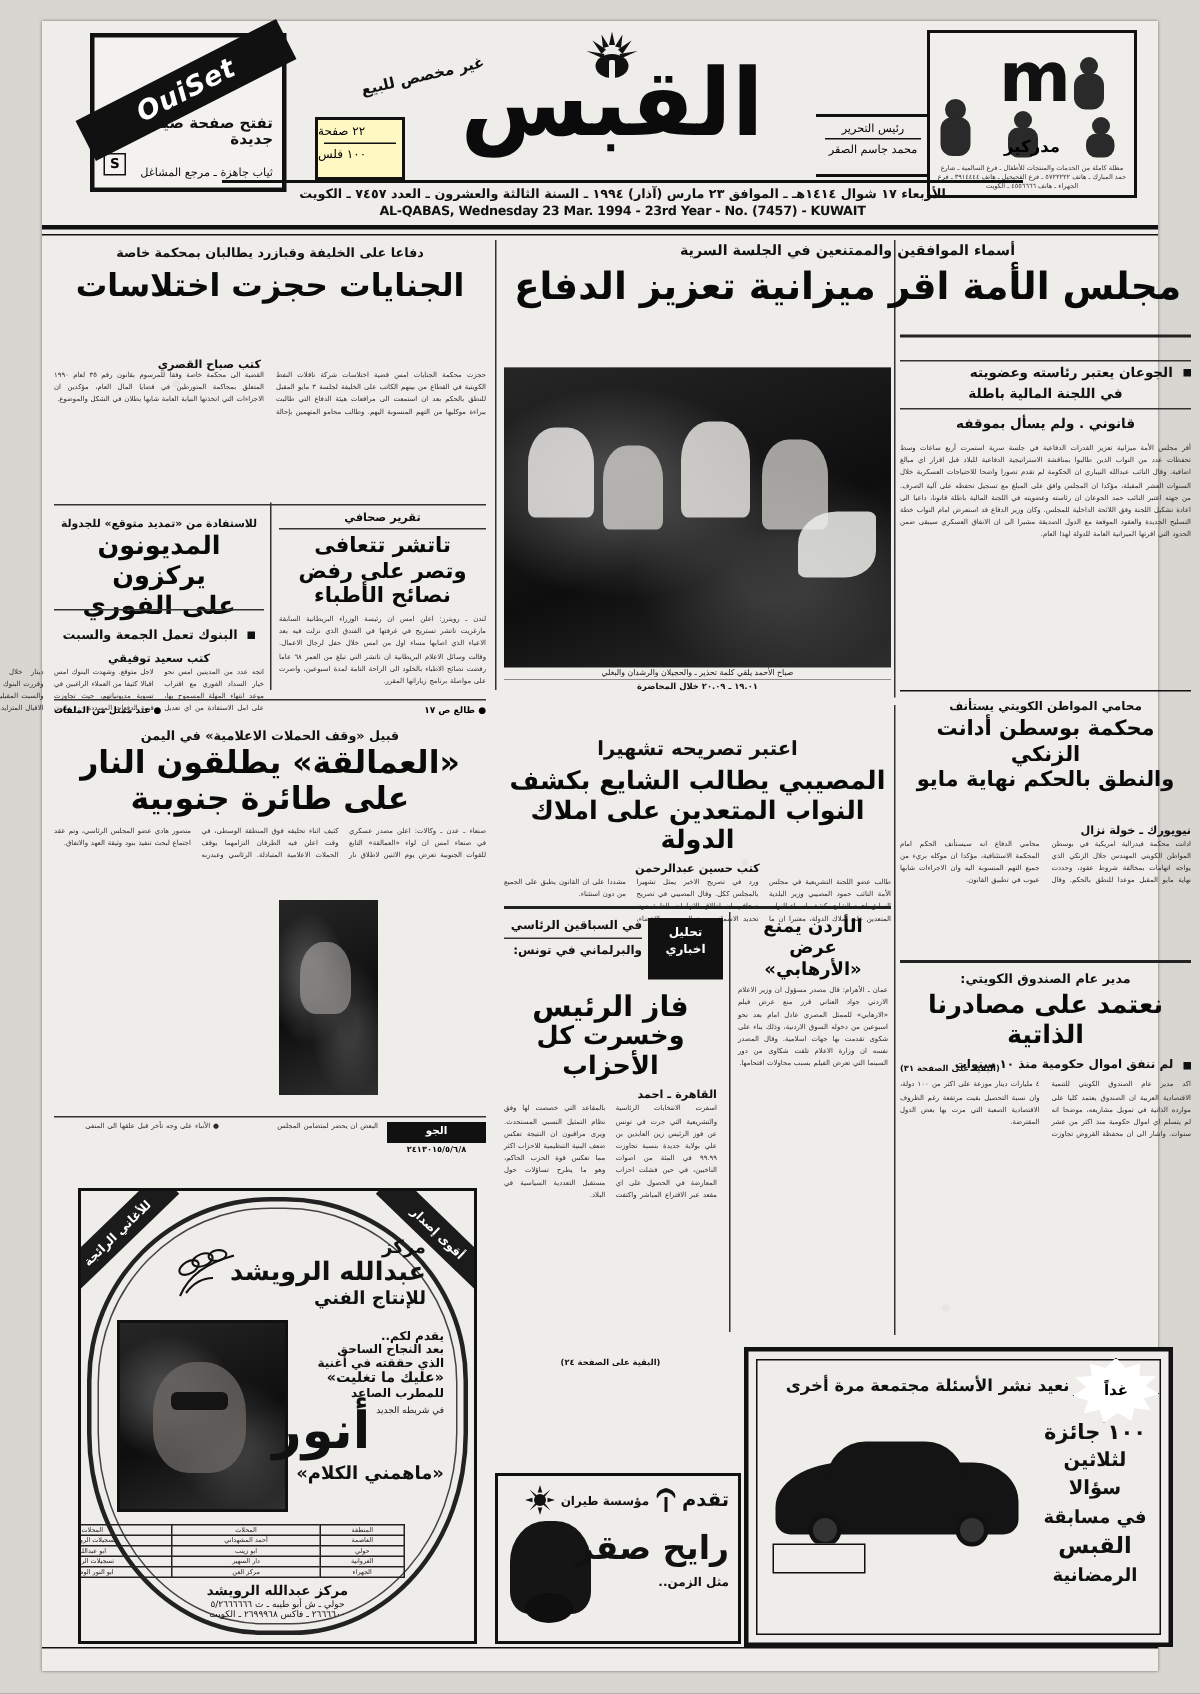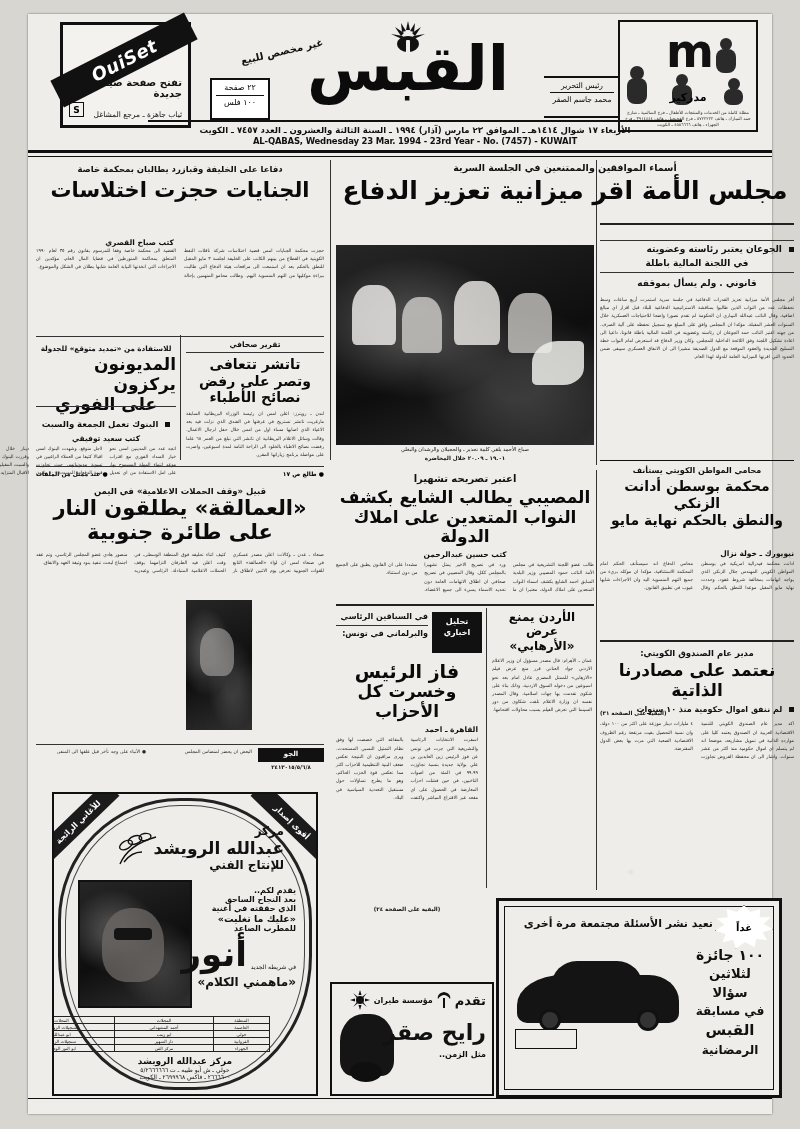--- a/index.html
+++ b/index.html
@@ -44,21 +44,21 @@
     position:absolute;left:0;right:0;top:22px;text-align:center;
     font-size:62px;font-weight:bold;color:#0b0b0b;line-height:.95;
     letter-spacing:-2px;
   }
   .nonsale{
     position:absolute;left:12px;top:28px;font-size:10px;color:#111;
     transform:rotate(-13deg);font-weight:bold;
   }
   .pricebox{
     position:absolute;left:-18px;top:60px;width:56px;height:36px;border:2px solid #111;
-    background:#ffffff;font-size:8px;line-height:1.5;text-align:center;padding-top:2px;
+    background:#fef9c3;font-size:8px;line-height:1.5;text-align:left;padding-top:2px;
   }
   .editorbox{
     position:absolute;right:-32px;top:58px;width:76px;height:36px;border-top:2px solid #111;border-bottom:2px solid #111;
     font-size:7.5px;line-height:1.5;text-align:center;padding-top:2px;
   }
   .dateline-ar{
     position:absolute;left:120px;right:90px;top:104px;text-align:center;
     font-size:8.5px;font-weight:bold;color:#111;border-top:2px solid #111;padding-top:3px;
   }
   .dateline-en{
@@ -249,21 +249,21 @@
    <div class="hl-lg">الجنايات حجزت اختلاسات</div>
  </div>
  <div class="rtl" style="position:absolute;left:36px;top:238px;width:288px;">
    <div class="byline" style="text-align:right;padding-right:150px;">كتب صباح القصري</div>
    <div class="body-txt" style="column-count:2;column-gap:8px;height:88px;">حجزت محكمة الجنايات امس قضية اختلاسات شركة ناقلات النفط الكويتية في القطاع من بينهم الكاتب على الخليفة لجلسة ٣ مايو المقبل للنطق بالحكم بعد ان استمعت الى مرافعات هيئة الدفاع التي طالبت ببراءة موكليها من التهم المنسوبة اليهم. وطالب محامو المتهمين بإحالة القضية الى محكمة خاصة وفقا للمرسوم بقانون رقم ٣٥ لعام ١٩٩٠ المتعلق بمحاكمة المتورطين في قضايا المال العام، مؤكدين ان الاجراءات التي اتخذتها النيابة العامة شابها بطلان في الشكل والموضوع.</div>
  </div>
  <div class="hrule" style="left:36px;top:336px;width:288px;"></div>
 
  <div class="rtl" style="position:absolute;left:36px;top:344px;width:140px;">
    <div class="kicker" style="font-size:7.2px;">للاستفادة من «تمديد متوقع» للجدولة</div>
-   <div class="hl-md" style="margin-top:2px;text-align:right;">المديونون يركزون</div>
+   <div class="hl-md" style="margin-top:2px;">المديونون يركزون</div>
    <div class="hl-md">على الفوري</div>
    <div class="hrule" style="left:0;top:62px;width:140px;position:absolute;"></div>
  </div>
  <div class="rtl" style="position:absolute;left:36px;top:418px;width:140px;">
    <div class="sub-bullet" style="font-size:8.5px;text-align:center;">
      <span class="bullet-sq"></span>
      <span>البنوك تعمل الجمعة والسبت</span>
    </div>
    <div class="byline" style="margin-top:3px;">كتب سعيد توفيقي</div>
    <div class="body-txt" style="column-count:2;column-gap:7px;height:38px;margin-top:2px;">اتجه عدد من المدينين امس نحو خيار السداد الفوري مع اقتراب موعد انتهاء المهلة المسموح بها، على امل الاستفادة من اي تعديل لاجل متوقع. وشهدت البنوك امس اقبالا كثيفا من العملاء الراغبين في تسوية مديونياتهم، حيث تجاوزت قيمة الدفعات المسددة ١٠٠ مليون دينار خلال اليومين الماضيين. وقررت البنوك العمل يومي الجمعة والسبت المقبلين استثناء لاستيعاب الاقبال المتزايد.</div>
@@ -286,21 +286,21 @@
    </div>
  </div>
  <div class="rtl" style="position:absolute;left:36px;top:486px;width:288px;">
    <div class="kicker" style="font-size:8.5px;">قبيل «وقف الحملات الاعلامية» في اليمن</div>
    <div class="hl-lg" style="margin-top:0;">«العمالقة» يطلقون النار</div>
    <div class="hl-lg">على طائرة جنوبية</div>
    <div class="body-txt" style="column-count:3;column-gap:7px;height:170px;margin-top:6px;">صنعاء ـ عدن ـ وكالات: اعلن مصدر عسكري في صنعاء امس ان لواء «العمالقة» التابع للقوات الجنوبية تعرض يوم الاثنين لاطلاق نار كثيف اثناء تحليقه فوق المنطقة الوسطى، في وقت اعلن فيه الطرفان التزامهما بوقف الحملات الاعلامية المتبادلة. الرئاسي وعبدربه منصور هادي عضو المجلس الرئاسي، وتم عقد اجتماع لبحث تنفيذ بنود وثيقة العهد والاتفاق.</div>
  </div>
 
  <div class="rtl" style="position:absolute;left:336px;top:472px;width:258px;">
-   <div class="kicker" style="font-size:10px;letter-spacing:2px;">اعتبر تصريحه تشهيرا</div>
+   <div class="kicker" style="font-size:13px;letter-spacing:2px;margin-top:20px;">اعتبر تصريحه تشهيرا</div>
    <div class="hl-md" style="margin-top:3px;">المصيبي يطالب الشايع بكشف</div>
    <div class="hl-md">النواب المتعدين على املاك الدولة</div>
    <div class="byline" style="text-align:center;margin-top:3px;">كتب حسين عبدالرحمن</div>
    <div class="body-txt" style="column-count:3;column-gap:7px;height:78px;margin-top:2px;">طالب عضو اللجنة التشريعية في مجلس الأمة النائب حمود المصيبي وزير البلدية السابق احمد الشايع بكشف اسماء النواب المتعدين على املاك الدولة، معتبرا ان ما ورد في تصريح الاخير يمثل تشهيرا بالمجلس ككل. وقال المصيبي في تصريح صحافي ان اطلاق الاتهامات العامة دون تحديد الاسماء يسيء الى جميع الاعضاء، مشددا على ان القانون يطبق على الجميع من دون استثناء.</div>
  </div>
 
  <div class="rule-thin" style="left:600px;top:460px;width:194px;"></div>
  <div class="rtl" style="position:absolute;left:600px;top:466px;width:194px;">
    <div class="kicker" style="font-size:8px;letter-spacing:1px;">محامي المواطن الكويتي يستأنف</div>
    <div class="hl-sm" style="margin-top:2px;">محكمة بوسطن أدانت الزنكي</div>
@@ -391,21 +391,21 @@
      <div style="position:absolute;left:22px;top:26px;width:62px;height:74px;background:#6d6a66;border-radius:46% 46% 38% 38%;opacity:.75;"></div>
      <div style="position:absolute;left:34px;top:46px;width:38px;height:12px;background:#141414;border-radius:4px;"></div>
    </div>
 
    <div style="position:absolute;right:20px;top:92px;width:116px;text-align:right;">
      <div class="arabic-sm">يقدم لكم..</div>
      <div class="arabic-sm">بعد النجاح الساحق</div>
      <div class="arabic-sm">الذي حققته في أغنية</div>
      <div class="arabic-sm" style="font-size:9.5px;">«عليك ما تغليت»</div>
      <div class="arabic-sm">للمطرب الصاعد</div>
-     <div style="display:flex;align-items:flex-end;justify-content:flex-start;gap:4px;margin-top:4px;">
+     <div style="display:flex;justify-content:flex-start;gap:4px;margin-top:4px;">
        <div class="arabic-xs" style="text-align:center;line-height:1.4;">في شريطه الجديد</div>
        <div style="font-size:34px;font-weight:bold;color:#111;line-height:1;">أنور</div>
      </div>
      <div class="arabic-med" style="margin-top:4px;">«ماهمني الكلام»</div>
    </div>
 
    <table class="tiny-tbl" style="position:absolute;left:58px;right:46px;top:222px;">
      <tbody>
           <tr>
        <td>المنطقة</td>

